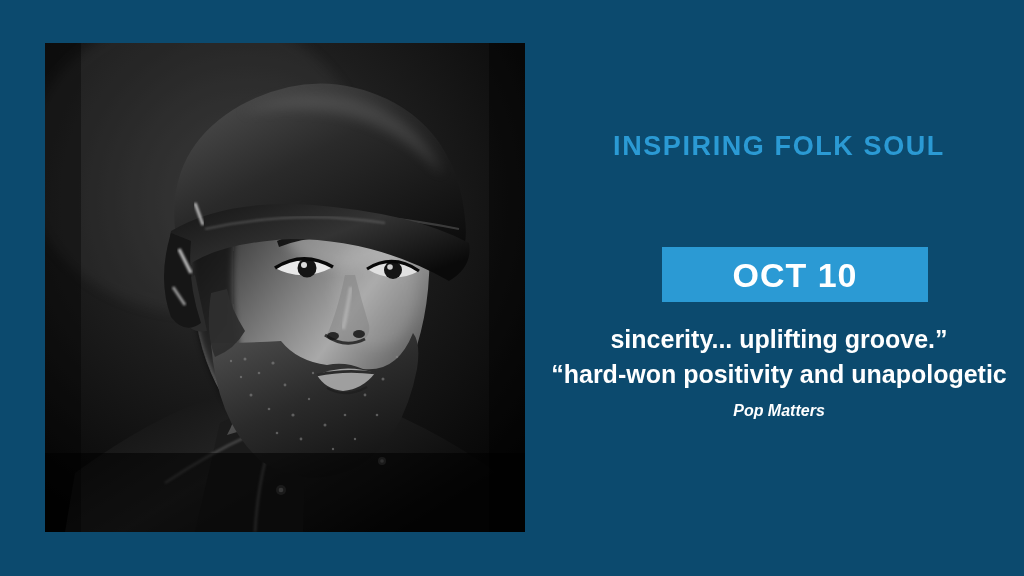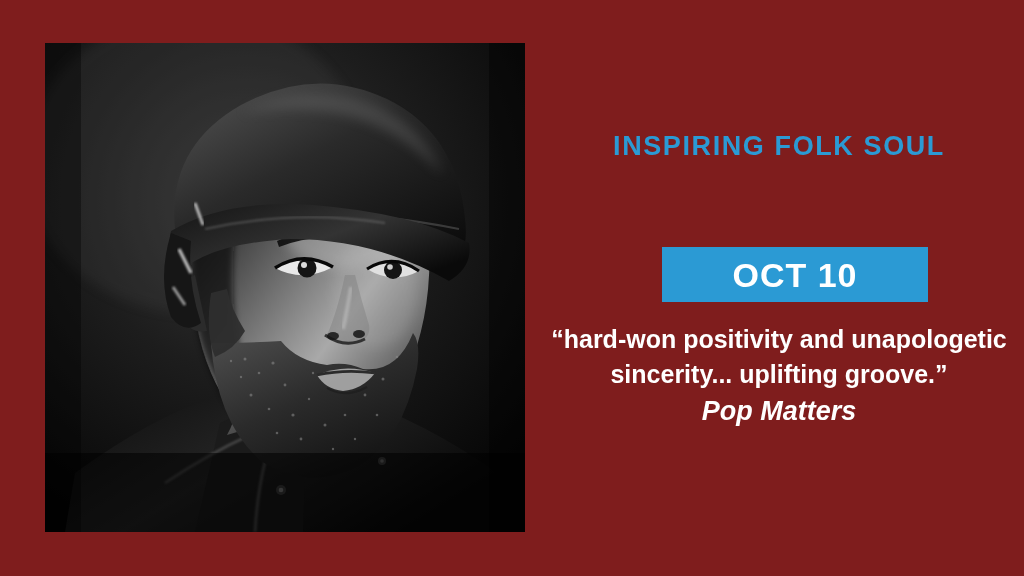--- a/index.html
+++ b/index.html
@@ -10,21 +10,21 @@
   body {
     width: 1024px;
     height: 576px;
     overflow: hidden;
     font-family: "Liberation Sans", sans-serif;
   }
   #poster {
     position: relative;
     width: 1024px;
     height: 576px;
-    background: #7f1d1d;
+    background: #0c4a6e;
   }
 
   
   #photo-panel {
     position: absolute;
     left: 45px;
     top: 43px;
     width: 480px;
     height: 489px;
     overflow: hidden;
@@ -100,21 +100,21 @@
   }
   .quote-line {
     color: #ffffff;
     font-size: 25px;
     font-weight: bold;
     line-height: 35px;
     white-space: nowrap;
   }
   #quote-source {
     color: #ffffff;
-    font-size: 27px;
+    font-size: 16px;
     font-weight: bold;
     font-style: italic;
     line-height: 34px;
     margin-top: 2px;
   }
 </style>
 </head>
 <body>
 
 <div id="poster">
@@ -280,19 +280,19 @@
   <div id="text-panel">
 
     <div id="genre-line">INSPIRING FOLK SOUL</div>
 
 
     <div id="date-badge">
       <span id="date-badge-label">OCT 10</span>
     </div>
 
     <div id="quote-block">
+      <div class="quote-line">sincerity... uplifting groove.”</div>
       <div class="quote-line">“hard-won positivity and unapologetic</div>
-      <div class="quote-line">sincerity... uplifting groove.”</div>
       <div id="quote-source">Pop Matters</div>
     </div>
 
   </div>
 </div>
 
 </body></html>

